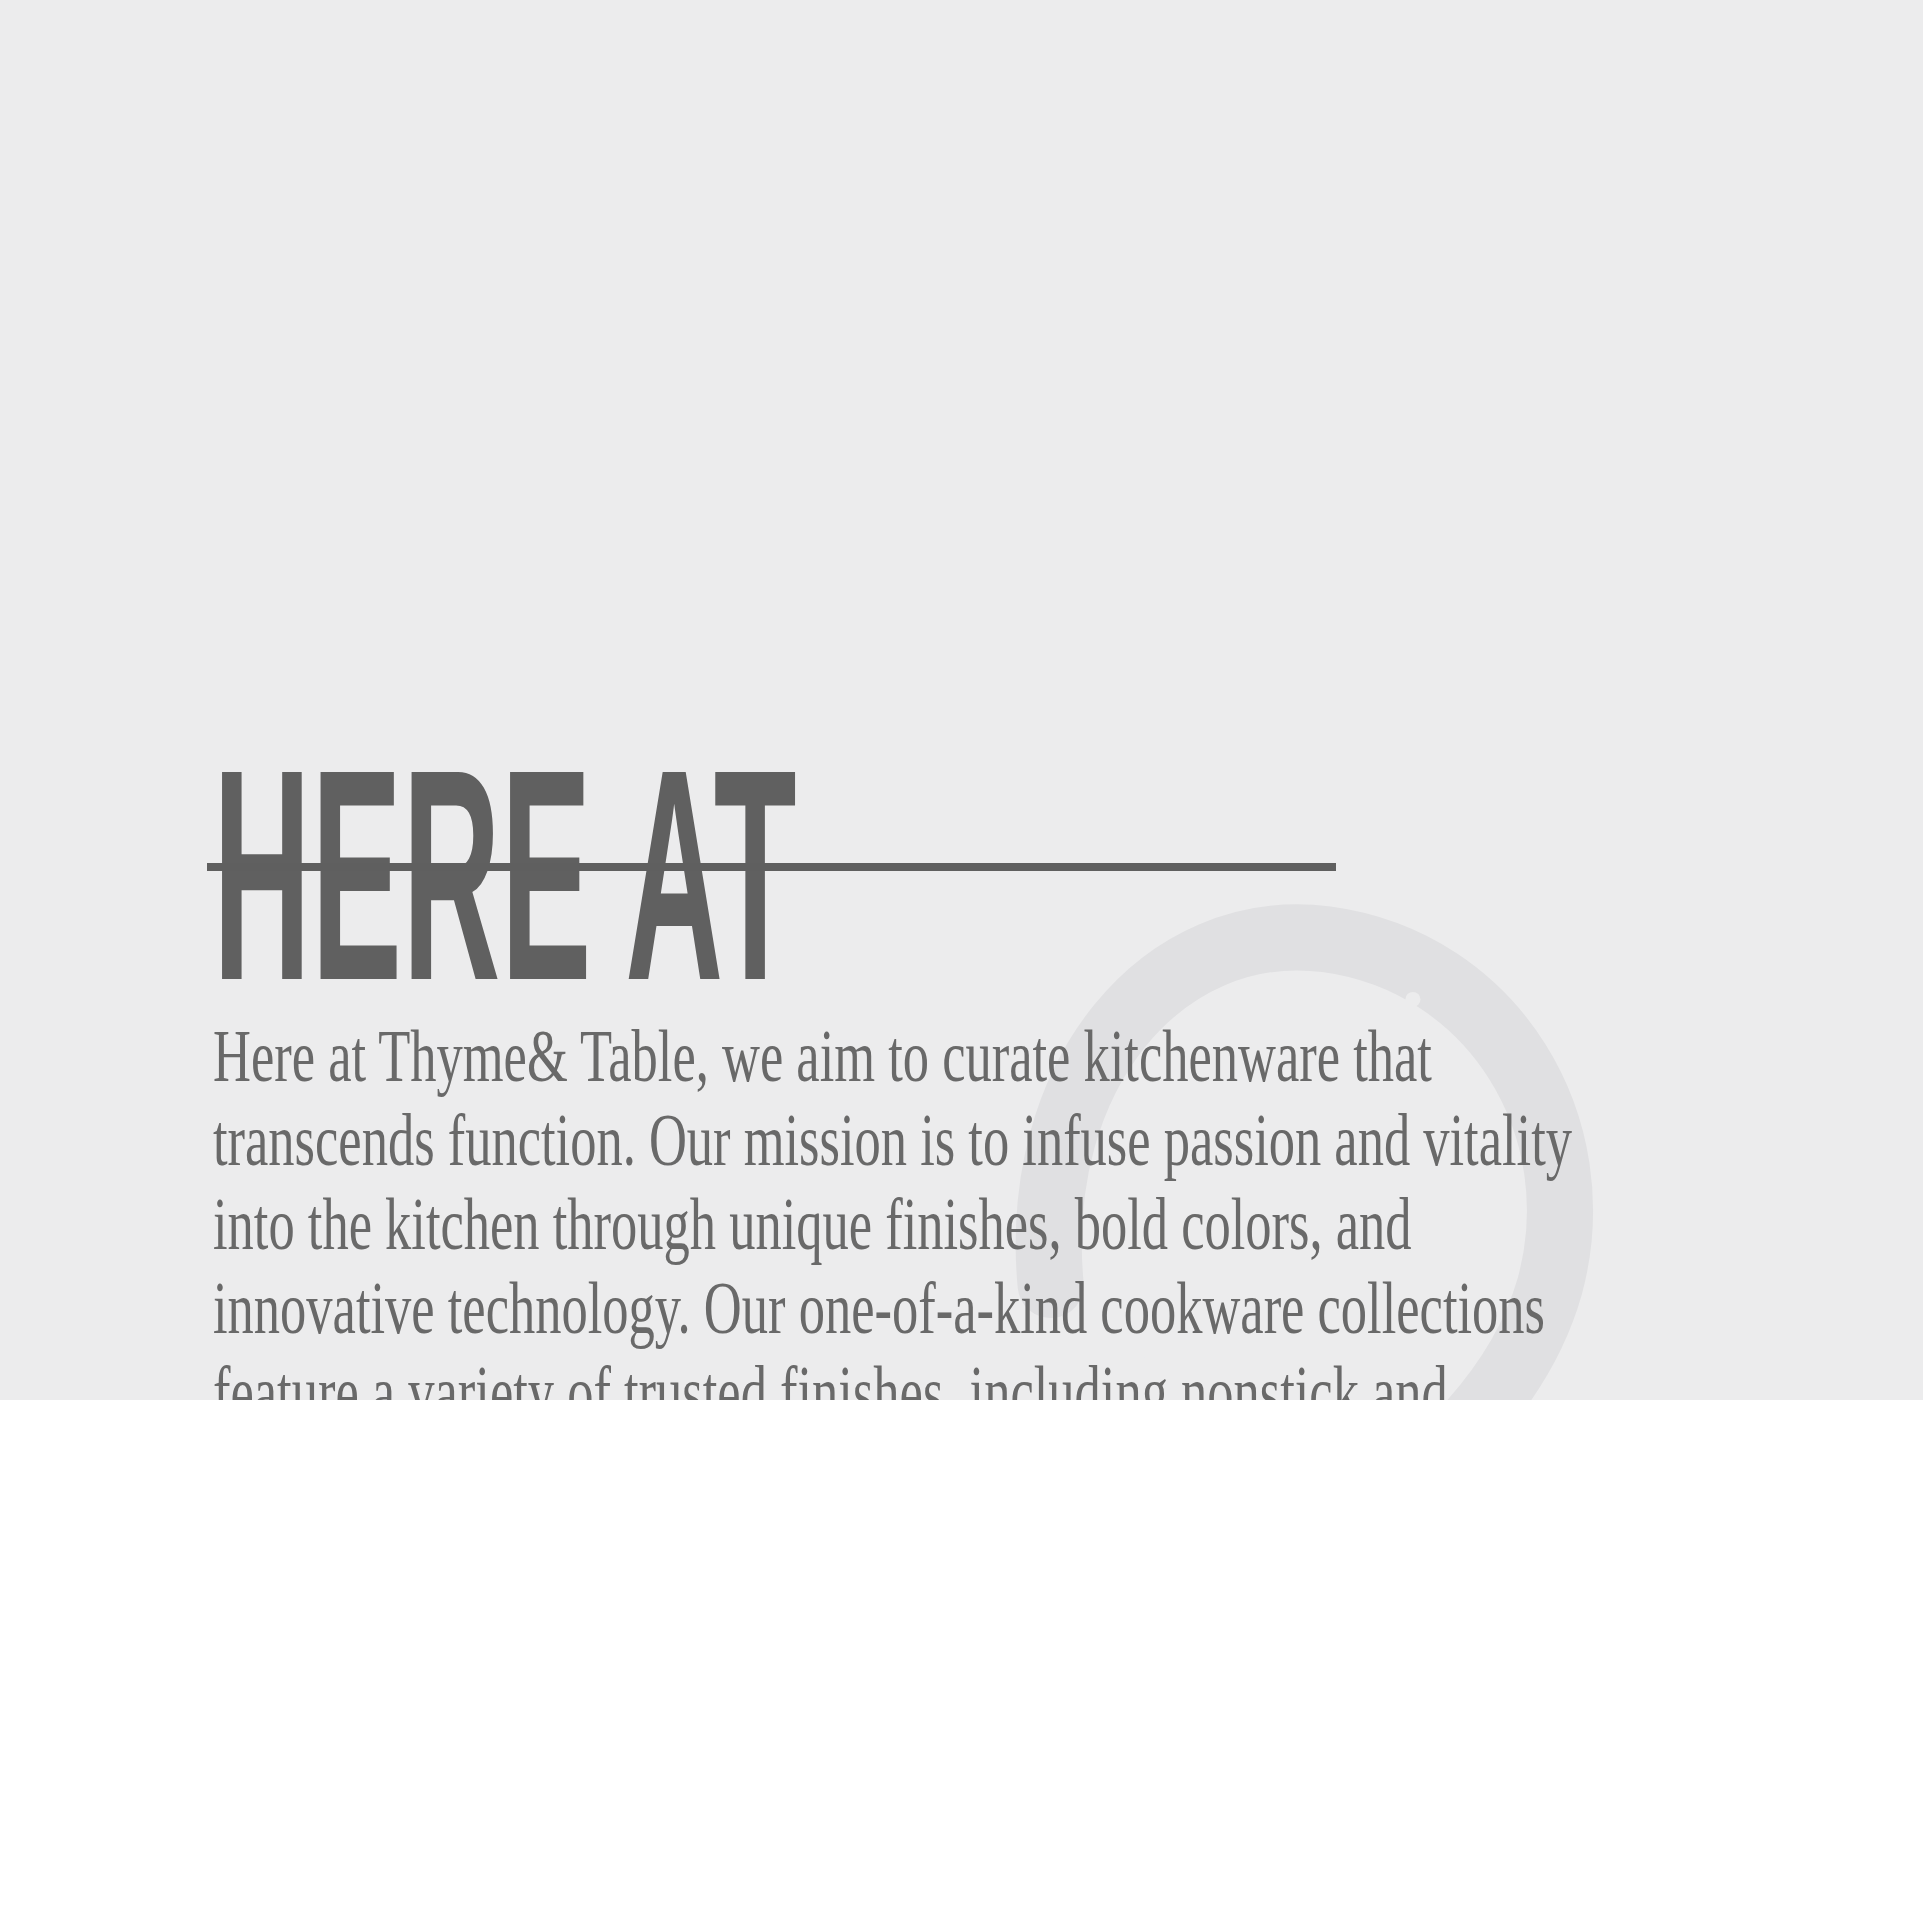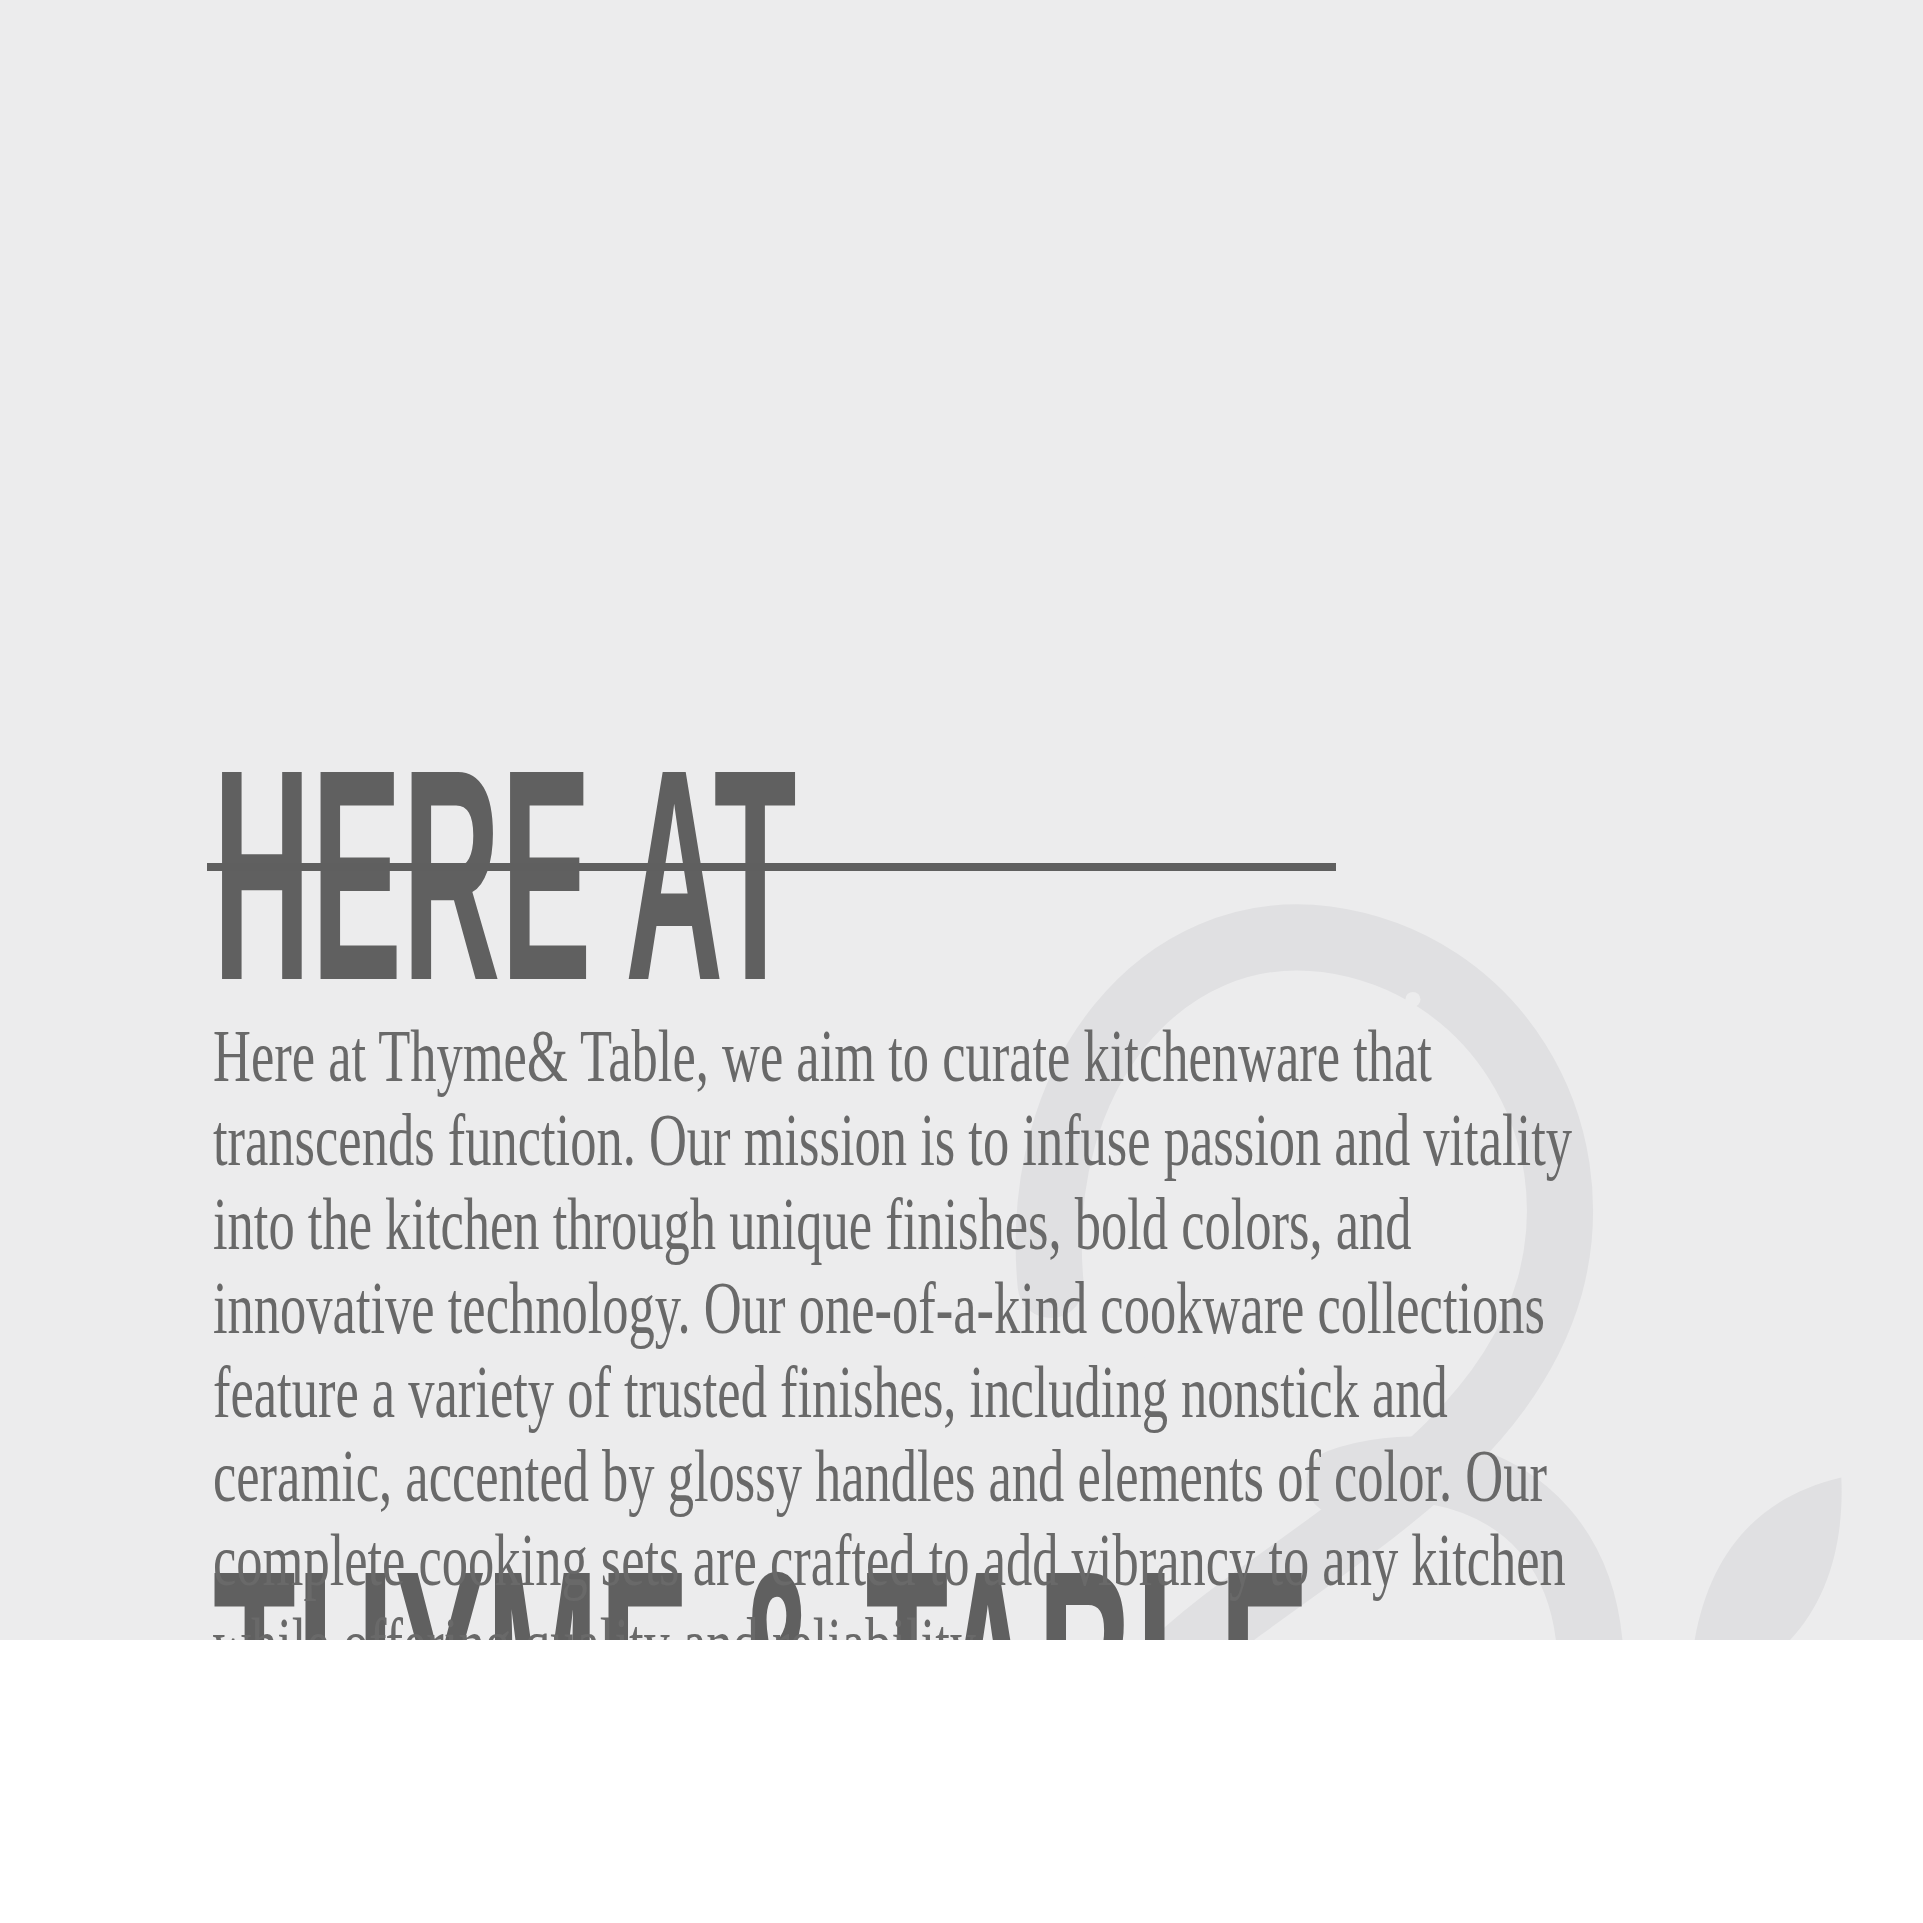--- a/index.html
+++ b/index.html
@@ -2,21 +2,21 @@
 <html style="font-size:12px"><head>
 <meta charset="utf-8">
 <style>
   html, body {
     margin: 0;
     padding: 0;
   }
   .canvas {
     position: relative;
     width: 1924px;
-    height: 1640px;
+    height: 1400px;
     background: #ececed;
     overflow: hidden;
     font-family: "Liberation Sans", sans-serif;
   }
   .watermark {
     position: absolute;
     left: 977px;
     top: 864px;
     width: 947px;
     height: 1060px;

